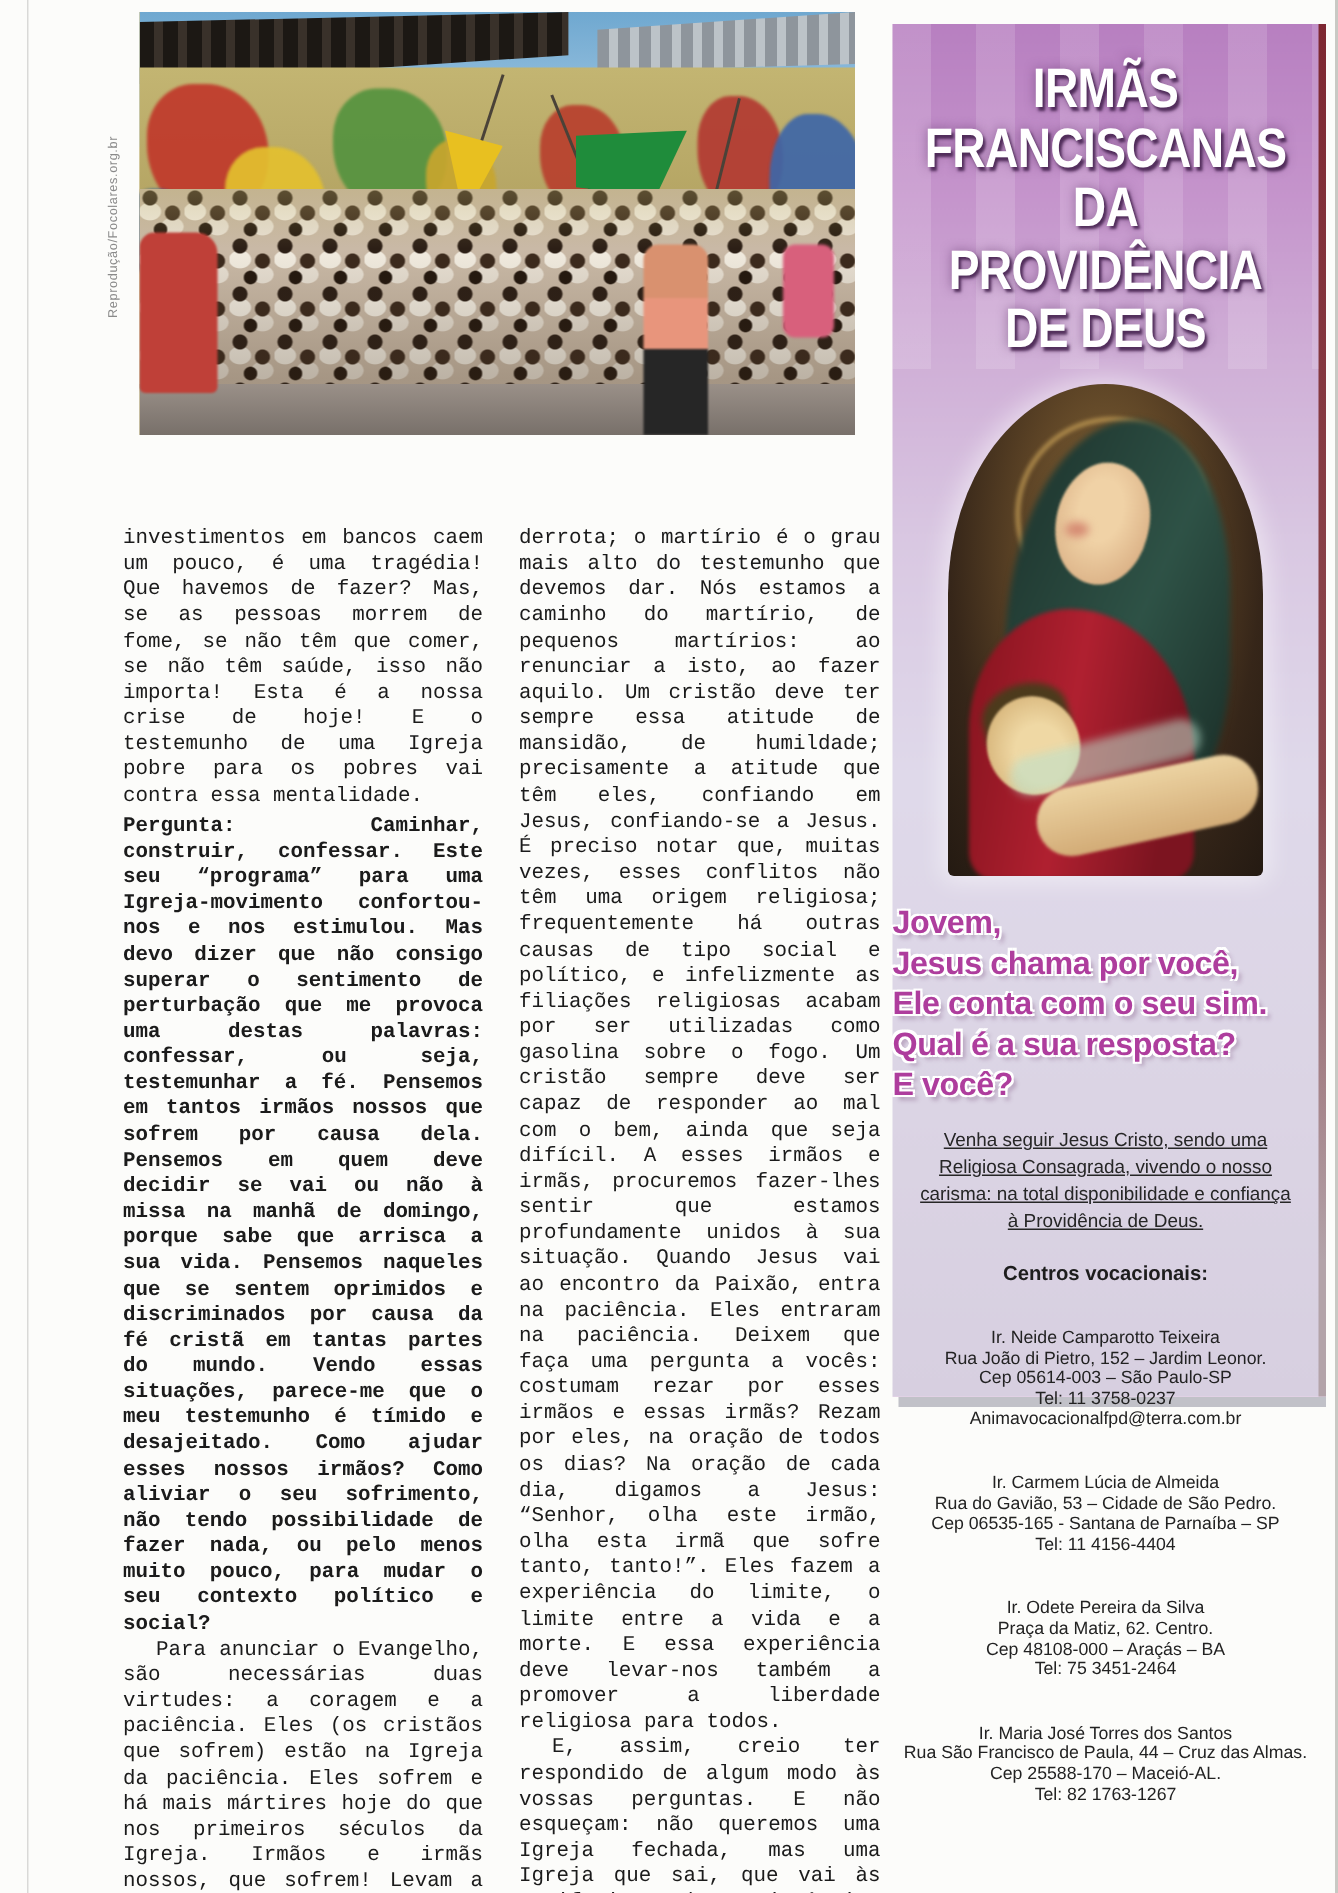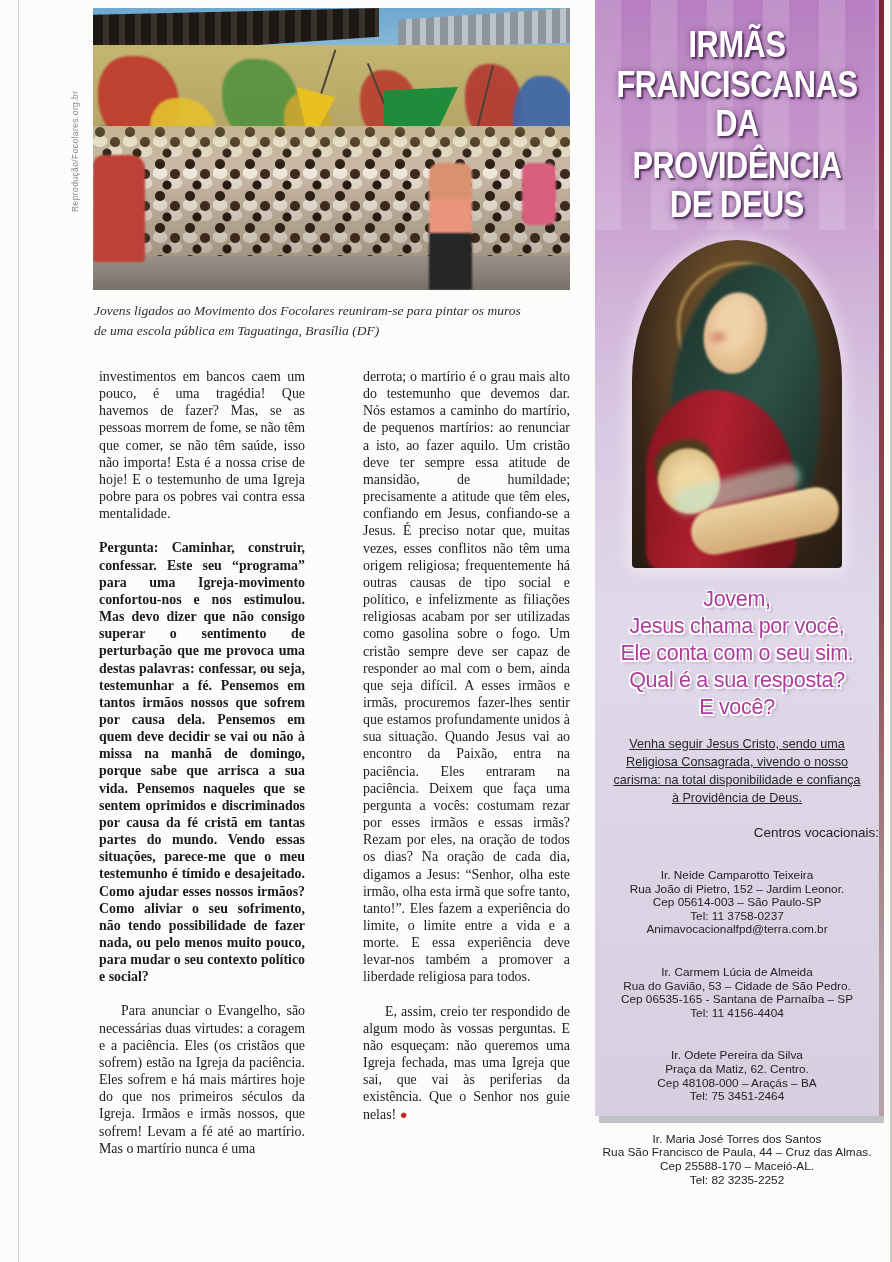--- a/index.html
+++ b/index.html
@@ -49,27 +49,27 @@
     font-size:8.5px;color:#8a8a8a;letter-spacing:.4px;text-align:center;}
   .caption{position:absolute;left:94px;top:301px;width:450px;
     font-family:"Liberation Serif",serif;font-style:italic;
     font-size:13.5px;line-height:1.48;color:#2e2e2e;}
 
   
   .col{position:absolute;top:351px;font-family:"Liberation Serif",serif;
     font-size:13.9px;line-height:17.15px;color:#1b1b1b;text-align:justify;}
   .col-1{left:82px;width:240px;}
   .col-2{left:346px;width:241px;}
-  .col p{margin:17px;}
+  .col p{margin:0;font-family:Liberation Mono, monospace;}
   .col .q{font-weight:700;margin-top:3px;}
   .col .indent{text-indent:22px;}
   .end-mark{color:#cc2a1e;font-size:13px;letter-spacing:2px;}
 
   
-  .sidebar{position:absolute;left:595px;top:0;width:284px;height:1116px;
+  .sidebar{position:absolute;left:595px;top:16px;width:284px;height:915px;
     background:linear-gradient(#b77fc0 0%,#c493cb 12%,#cfaed6 24%,#d9c8e2 38%,#dfd9ea 55%,#dbd4e4 78%,#d7cfe0 100%);
     box-shadow:2px 9px 0 -2px rgba(168,168,178,.7);
     border-right:5px solid;border-image:linear-gradient(#7d2731,#8c4a50 55%,#b3a3a9 90%) 1;}
   .sidebar .rays{position:absolute;left:0;top:0;width:100%;height:230px;
     background:repeating-linear-gradient(90deg,rgba(255,255,255,.14) 0 26px,rgba(255,255,255,0) 26px 56px);}
   .ad-title{position:relative;margin-top:24px;text-align:center;color:#fff;font-weight:700;}
   .ad-title .line{font-size:35px;line-height:40px;transform:scale(.88,1.06);
     letter-spacing:-.5px;
     text-shadow:2px 2px 2px rgba(70,35,80,.9),0 0 7px rgba(90,45,100,.55);}
   
@@ -94,26 +94,26 @@
     background:radial-gradient(ellipse at 55% 60%, #efd8a4 35%, #d9b87e 75%, #a98a54 100%);
     border-radius:50%;transform:rotate(-18deg);filter:blur(.8px);}
   .arch .child-hair{position:absolute;left:22px;top:200px;width:58px;height:40px;
     background:#4c3a1c;border-radius:50% 50% 20% 20%;transform:rotate(-16deg);filter:blur(2px);}
   .arch .arm{position:absolute;left:58px;top:258px;width:150px;height:46px;
     background:linear-gradient(#ecd3a2,#d2ab76);border-radius:24px;
     transform:rotate(-12deg);filter:blur(1.2px);}
   .arch .sash{position:absolute;left:40px;top:236px;width:130px;height:26px;
     background:rgba(185,225,205,.55);border-radius:20px;transform:rotate(-14deg);filter:blur(3px);}
 
-  .ad-call{margin-top:18px;text-align:center;font-weight:400;color:#ae3d9d;}
+  .ad-call{margin-top:18px;text-align:left;font-weight:700;color:#ae3d9d;}
   .ad-call .line{font-size:21.5px;line-height:27px;letter-spacing:-.3px;
     text-shadow:-1.5px -1.5px 0 #fff,1.5px -1.5px 0 #fff,-1.5px 1.5px 0 #fff,1.5px 1.5px 0 #fff,3px 3px 3px rgba(100,50,100,.35);}
   .ad-invite{margin:14px auto 0;width:252px;text-align:center;
     font-size:12.6px;line-height:1.43;color:#262626;text-decoration:underline;}
-  .ad-centers-heading{margin-top:18px;text-align:right;font-weight:400;font-size:13.5px;color:#1d1d1d;}
+  .ad-centers-heading{margin-top:18px;text-align:center;font-weight:700;font-size:13.5px;color:#1d1d1d;}
   .center-block{margin-top:29px;text-align:center;font-size:11.8px;line-height:13.6px;color:#222;}
 </style>
 </head>
 <body>
 
 <div class="page">
   <div class="fold-line"></div>
   <div class="right-scan-edge"></div>
 
   <div class="photo">
@@ -143,24 +143,20 @@
     <div class="crowd"></div>
     <div class="crowd-shade"></div>
     <div class="ground"></div>
     <div class="red-person"></div>
     <div class="pink-person"></div>
     <div class="standing-girl"></div>
   </div>
 
   <div class="photo-credit">Reprodução/Focolares.org.br</div>
 
-  <div class="caption">
-    <div>Jovens ligados ao Movimento dos Focolares reuniram-se para pintar os muros</div>
-    <div>de uma escola pública em Taguatinga, Brasília (DF)</div>
-  </div>
 
   <div class="col col-1">
     <p>investimentos em bancos caem um pouco, é uma tragédia! Que havemos de fazer? Mas, se as pessoas morrem de fome, se não têm que comer, se não têm saúde, isso não importa! Esta é a nossa crise de hoje! E o testemunho de uma Igreja pobre para os pobres vai contra essa mentalidade.</p>
     <p class="q">Pergunta: Caminhar, construir, confessar. Este seu “programa” para uma Igreja-movimento confortou-nos e nos estimulou. Mas devo dizer que não consigo superar o sentimento de perturbação que me provoca uma destas palavras: confessar, ou seja, testemunhar a fé. Pensemos em tantos irmãos nossos que sofrem por causa dela. Pensemos em quem deve decidir se vai ou não à missa na manhã de domingo, porque sabe que arrisca a sua vida. Pensemos naqueles que se sentem oprimidos e discriminados por causa da fé cristã em tantas partes do mundo. Vendo essas situações, parece-me que o meu testemunho é tímido e desajeitado. Como ajudar esses nossos irmãos? Como aliviar o seu sofrimento, não tendo possibilidade de fazer nada, ou pelo menos muito pouco, para mudar o seu contexto político e social?</p>
     <p class="indent">Para anunciar o Evangelho, são necessárias duas virtudes: a coragem e a paciência. Eles (os cristãos que sofrem) estão na Igreja da paciência. Eles sofrem e há mais mártires hoje do que nos primeiros séculos da Igreja. Irmãos e irmãs nossos, que sofrem! Levam a fé até ao martírio. Mas o martírio nunca é uma</p>
   </div>
 
   <div class="col col-2">
     <p>derrota; o martírio é o grau mais alto do testemunho que devemos dar. Nós estamos a caminho do martírio, de pequenos martírios: ao renunciar a isto, ao fazer aquilo. Um cristão deve ter sempre essa atitude de mansidão, de humildade; precisamente a atitude que têm eles, confiando em Jesus, confiando-se a Jesus. É preciso notar que, muitas vezes, esses conflitos não têm uma origem religiosa; frequentemente há outras causas de tipo social e político, e infelizmente as filiações religiosas acabam por ser utilizadas como gasolina sobre o fogo. Um cristão sempre deve ser capaz de responder ao mal com o bem, ainda que seja difícil. A esses irmãos e irmãs, procuremos fazer-lhes sentir que estamos profundamente unidos à sua situação. Quando Jesus vai ao encontro da Paixão, entra na paciência. Eles entraram na paciência. Deixem que faça uma pergunta a vocês: costumam rezar por esses irmãos e essas irmãs? Rezam por eles, na oração de todos os dias? Na oração de cada dia, digamos a Jesus: “Senhor, olha este irmão, olha esta irmã que sofre tanto, tanto!”. Eles fazem a experiência do limite, o limite entre a vida e a morte. E essa experiência deve levar-nos também a promover a liberdade religiosa para todos.</p>
     <p class="indent"><span>E, assim, creio ter respondido de algum modo às vossas perguntas. E não esqueçam: não queremos uma Igreja fechada, mas uma Igreja que sai, que vai às periferias da existência. Que o Senhor nos guie nelas!</span> <span class="end-mark">●</span></p>
@@ -219,17 +215,17 @@
       <div>Ir. Odete Pereira da Silva</div>
       <div>Praça da Matiz, 62. Centro.</div>
       <div>Cep 48108-000 – Araçás – BA</div>
       <div>Tel: 75 3451-2464</div>
     </div>
 
     <div class="center-block">
       <div>Ir. Maria José Torres dos Santos</div>
       <div>Rua São Francisco de Paula, 44 – Cruz das Almas.</div>
       <div>Cep 25588-170 – Maceió-AL.</div>
-      <div>Tel: 82 3235-2252</div>
+      <div>Tel: 82 1763-1267</div>
     </div>
 
   </div>
 </div>
 
 </body></html>

